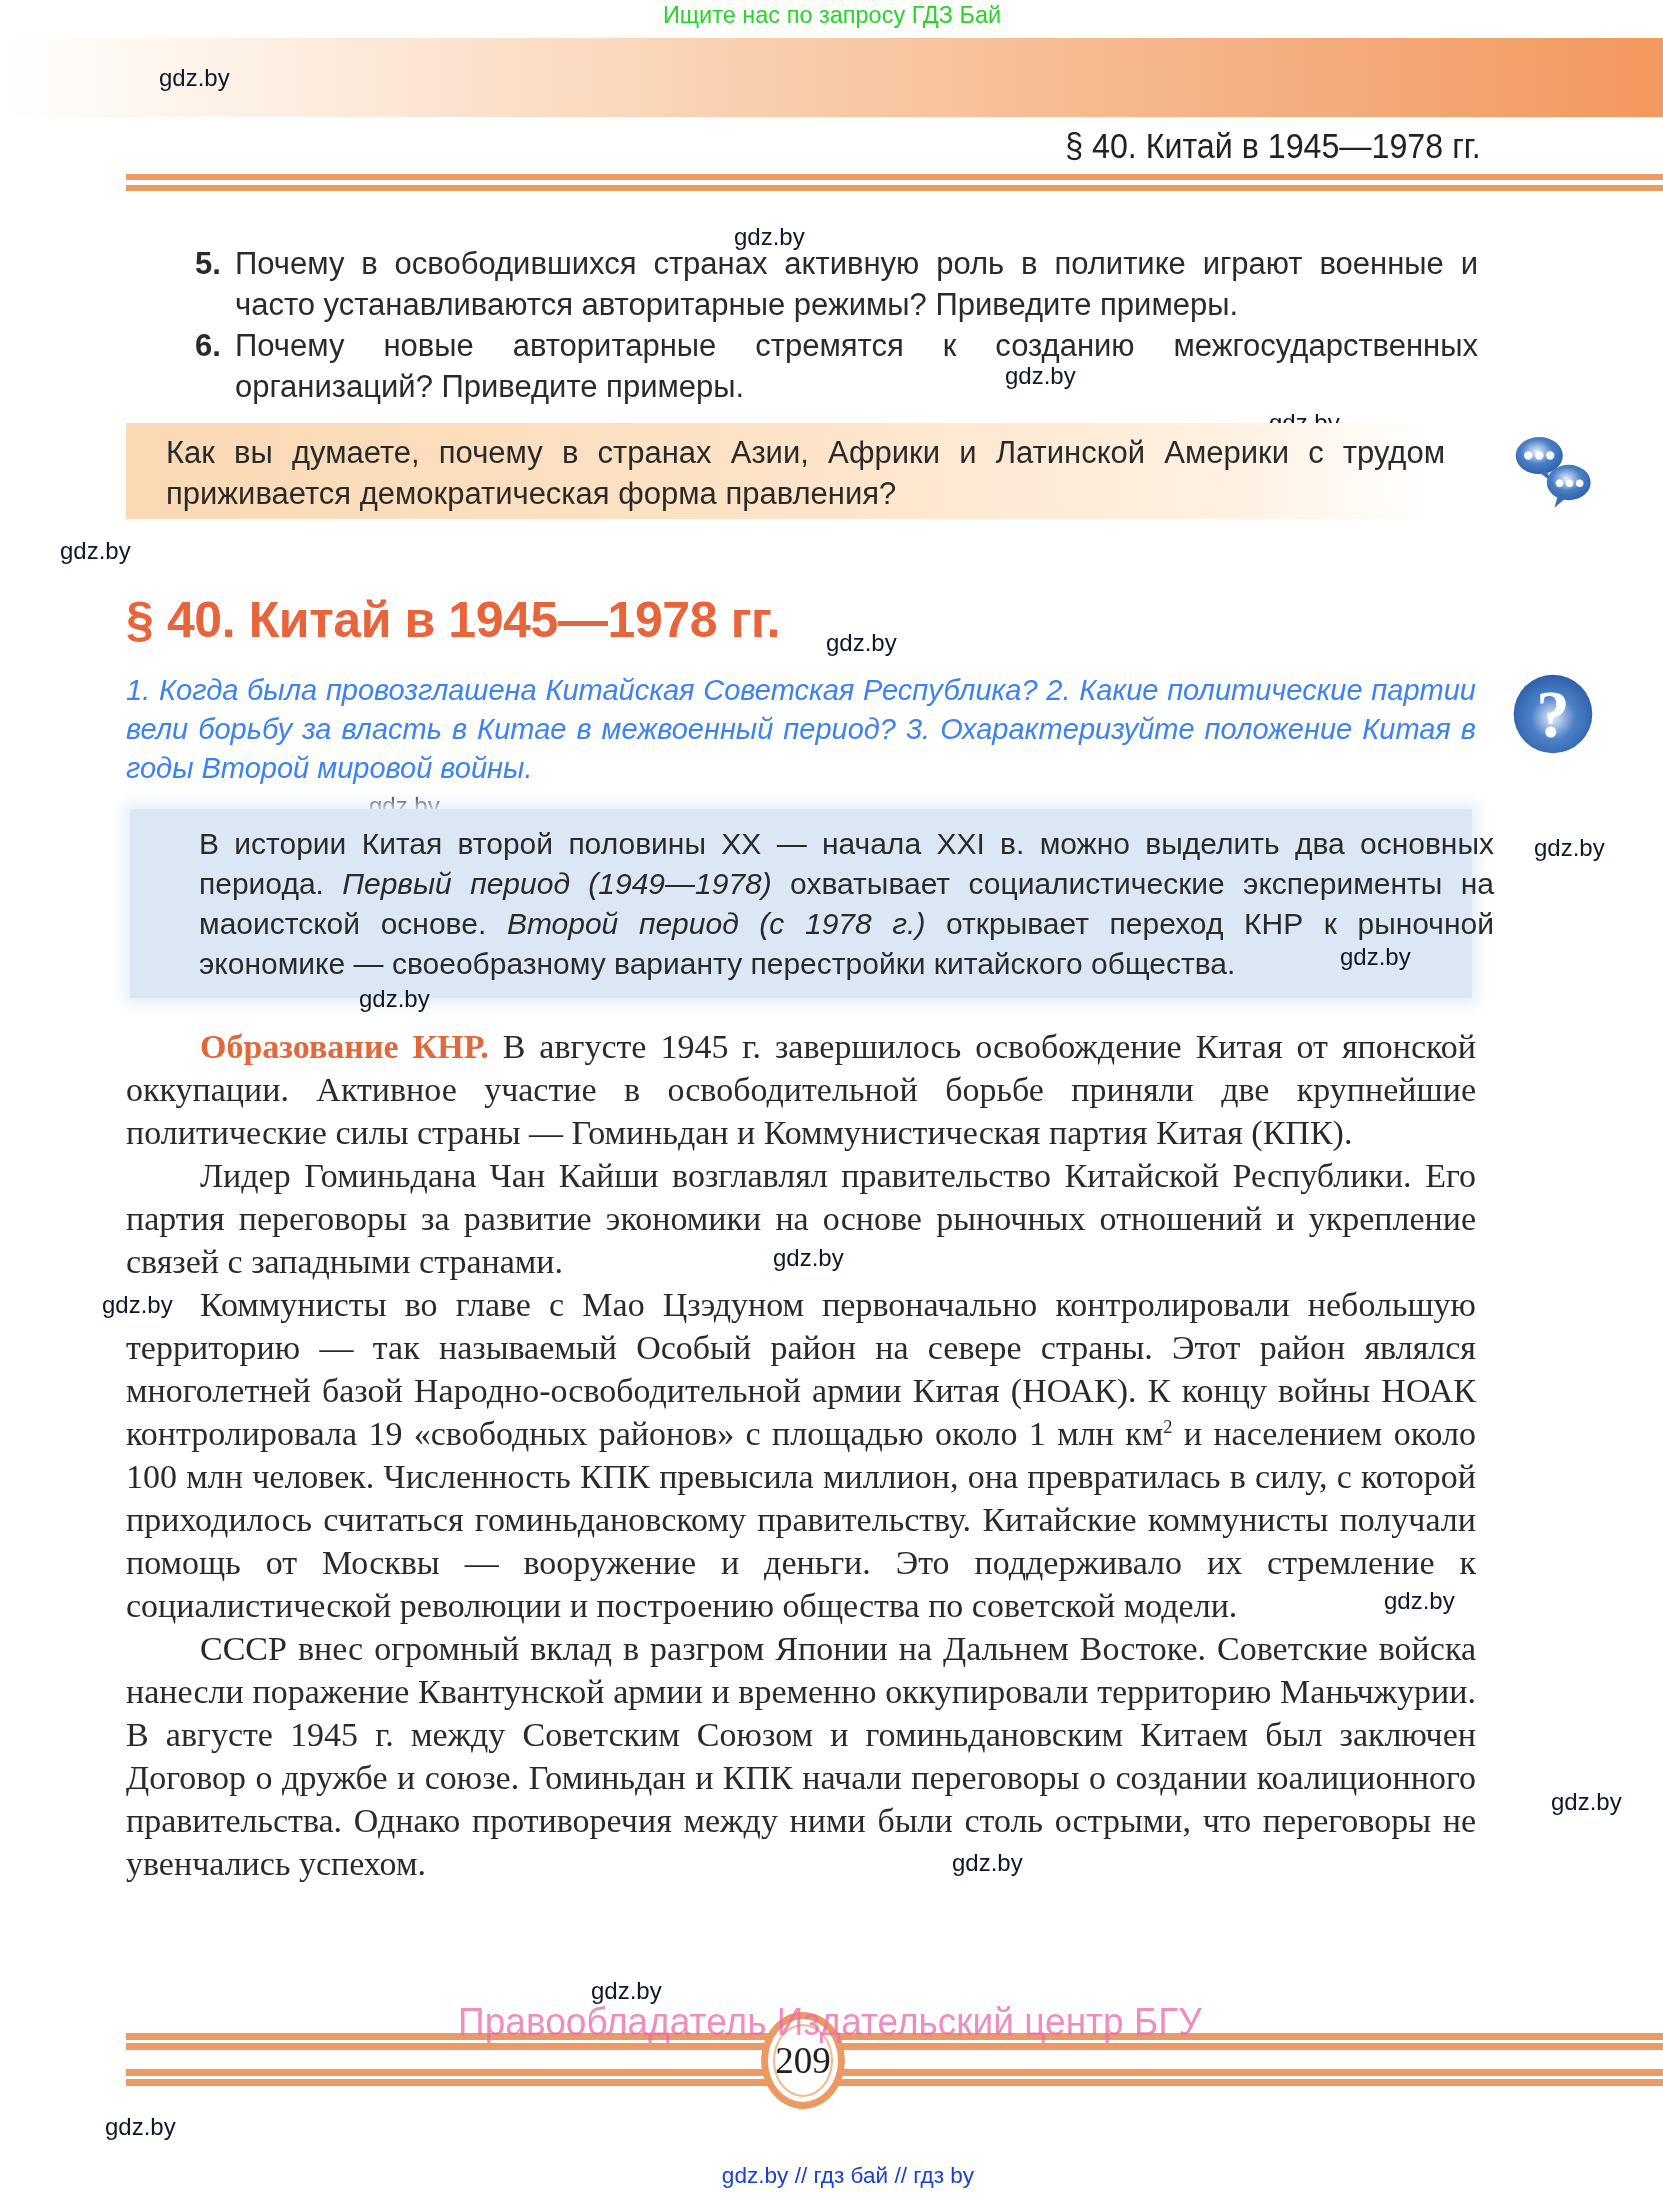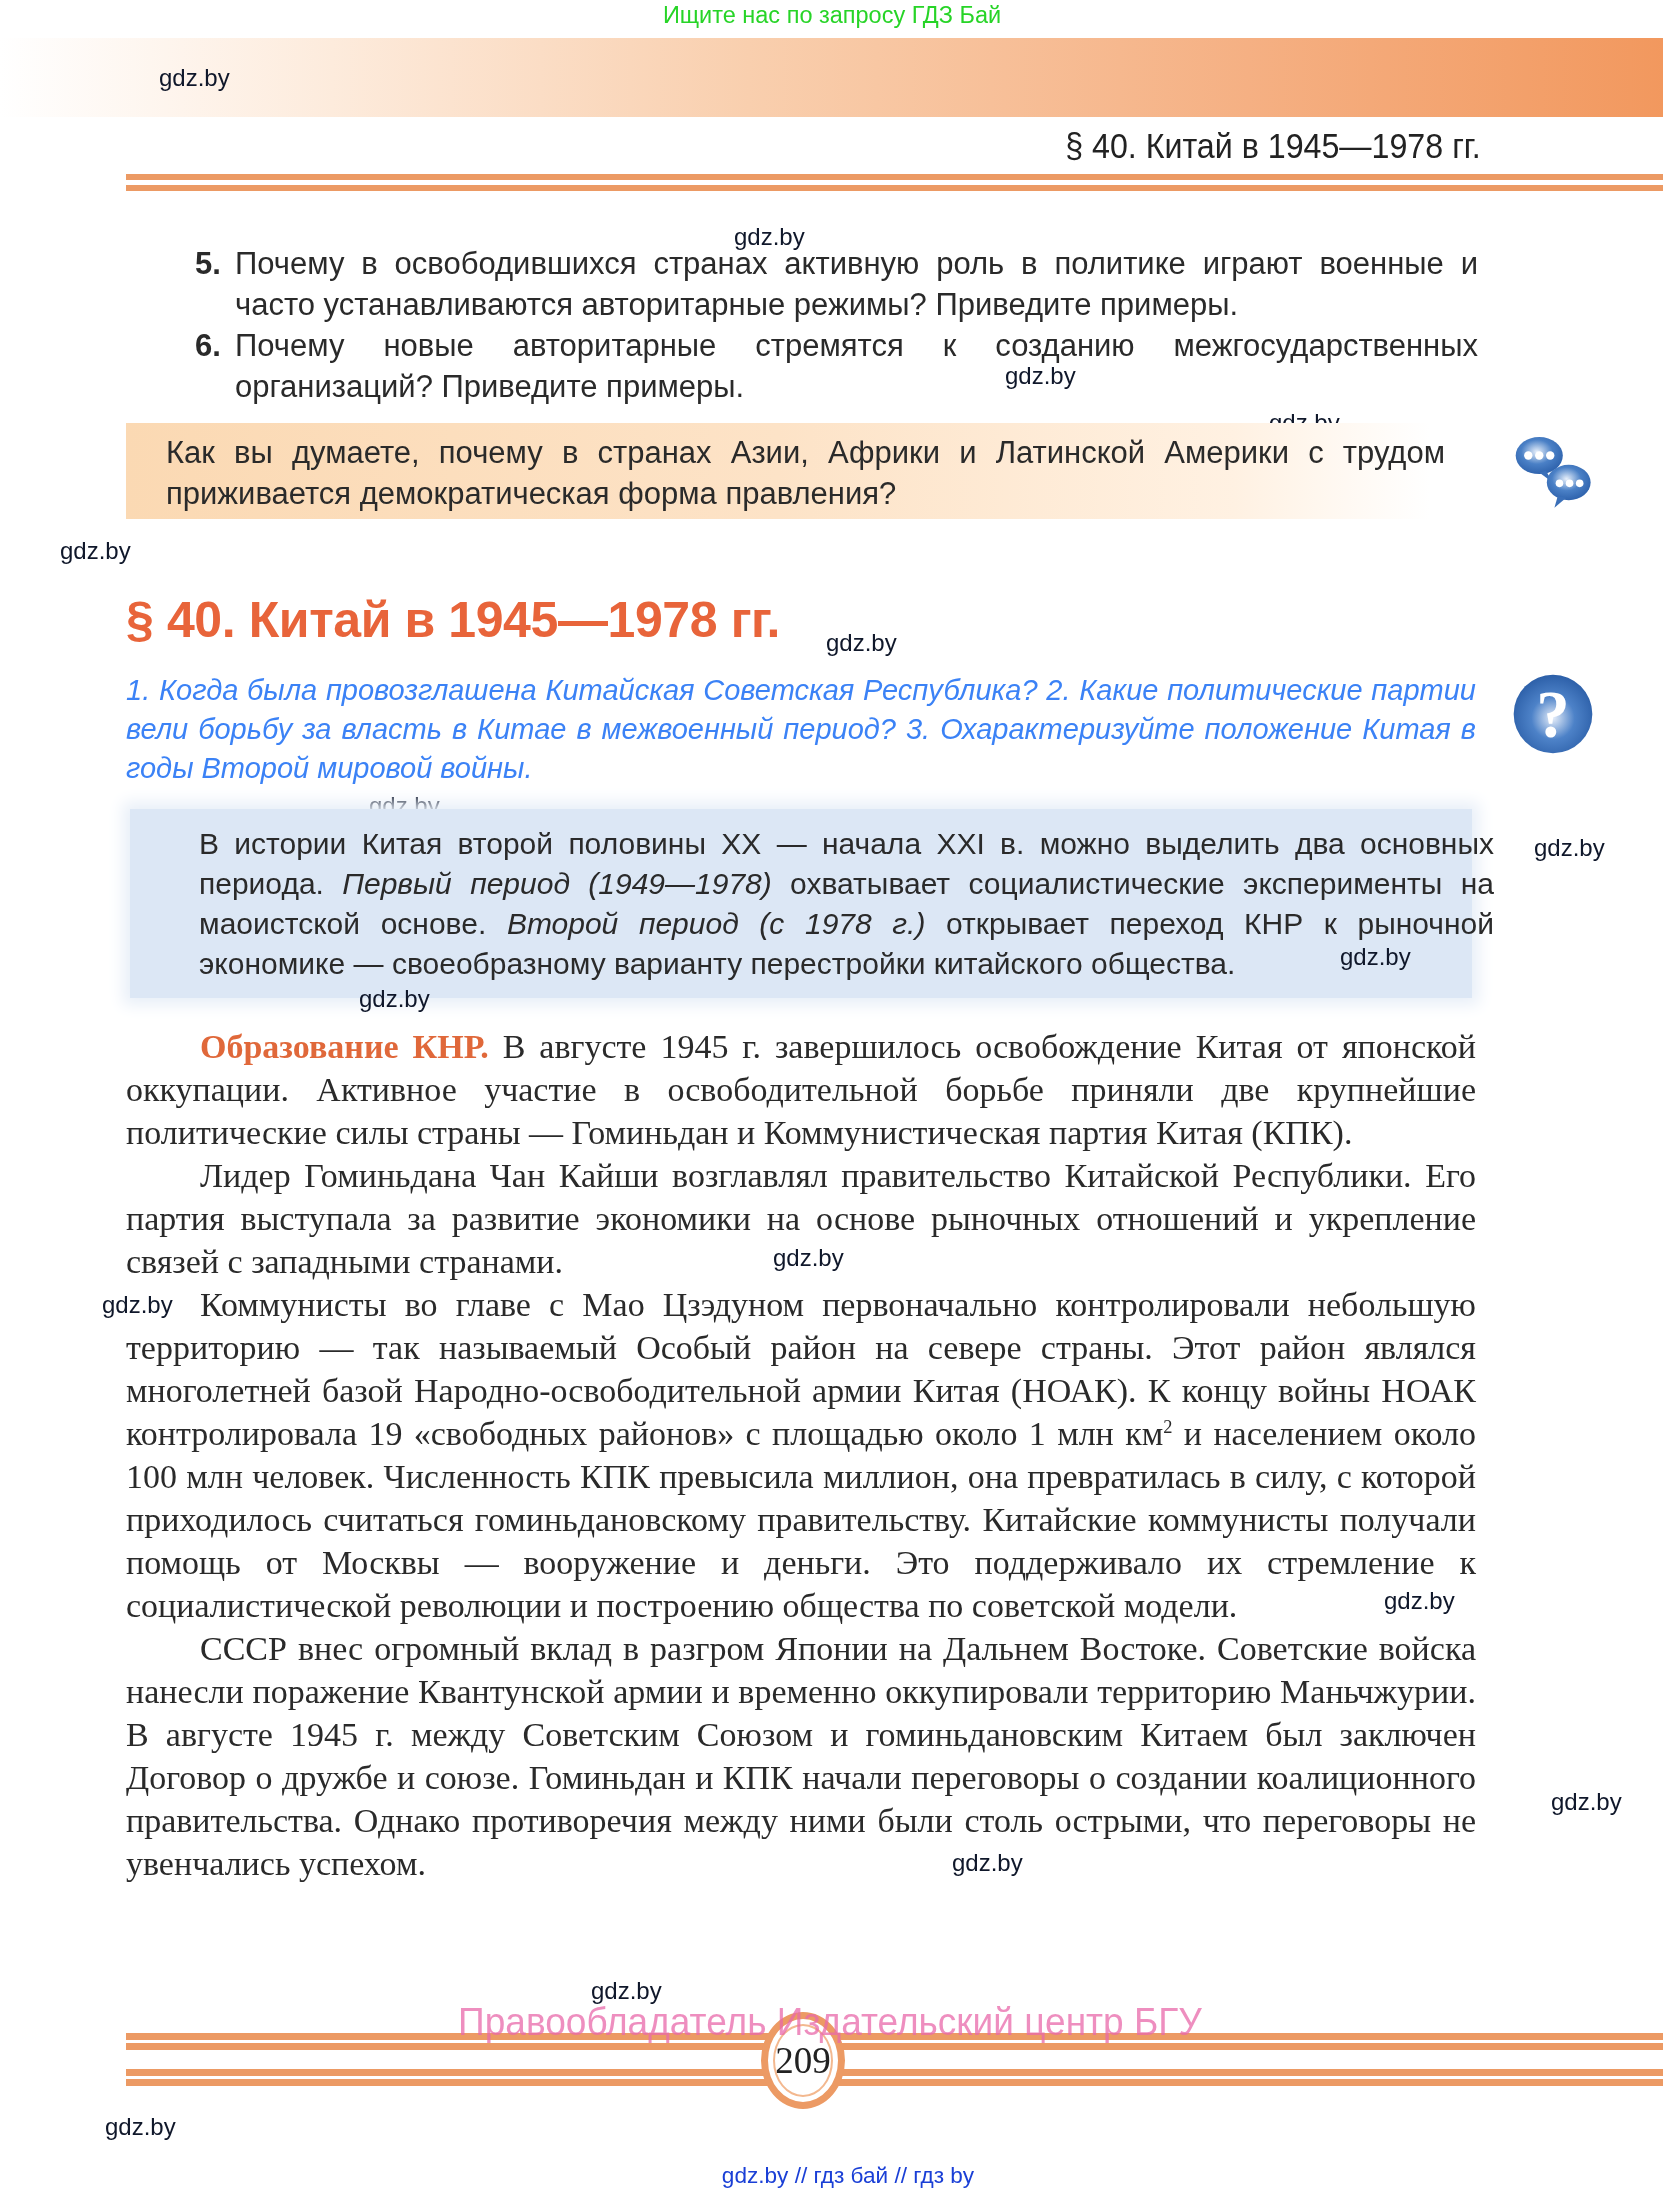--- a/index.html
+++ b/index.html
@@ -133,21 +133,21 @@
 <div class="wm" style="left:1534px; top:834px;">gdz.by</div>
 <div class="intro-box"></div>
 <div class="intro-text">
   <span>В истории Китая второй половины XX — начала XXI в. можно выделить два основных периода. </span><i>Первый период (1949—1978)</i><span> охватывает социалистические эксперименты на маоистской основе. </span><i>Второй период (с 1978 г.)</i><span> открывает переход КНР к рыночной экономике — своеобразному варианту перестройки китайского общества.</span>
 </div>
 <div class="wm" style="left:1340px; top:943px;">gdz.by</div>
 <div class="wm" style="left:359px; top:985px;">gdz.by</div>
 
 <div class="body-text">
   <p><span class="subhead">Образование КНР.</span><span> В августе 1945 г. завершилось освобождение Китая от японской оккупации. Активное участие в освободительной борьбе приняли две крупнейшие политические силы страны — Гоминьдан и Коммунистическая партия Китая (КПК).</span></p>
-  <p><span>Лидер Гоминьдана Чан Кайши возглавлял правительство Китайской Республики. Его партия выступала за развитие экономики на основе рыночных отношений и укрепление связей с западными странами.</span></p>
+  <p><span>Лидер Гоминьдана Чан Кайши возглавлял правительство Китайской Республики. Его партия переговоры за развитие экономики на основе рыночных отношений и укрепление связей с западными странами.</span></p>
   <p><span>Коммунисты во главе с Мао Цзэдуном первоначально контролировали небольшую территорию — так называемый Особый район на севере страны. Этот район являлся многолетней базой Народно-освободительной армии Китая (НОАК). К концу войны НОАК контролировала 19 «свободных районов» с площадью около 1 млн км</span><sup style="font-size:18.4px; line-height:0;">2</sup><span> и населением около 100 млн человек. Численность КПК превысила миллион, она превратилась в силу, с которой приходилось считаться гоминьдановскому правительству. Китайские коммунисты получали помощь от Москвы — вооружение и деньги. Это поддерживало их стремление к социалистической революции и построению общества по советской модели.</span></p>
   <p><span>СССР внес огромный вклад в разгром Японии на Дальнем Востоке. Советские войска нанесли поражение Квантунской армии и временно оккупировали территорию Маньчжурии. В августе 1945 г. между Советским Союзом и гоминьдановским Китаем был заключен Договор о дружбе и союзе. Гоминьдан и КПК начали переговоры о создании коалиционного правительства. Однако противоречия между ними были столь острыми, что переговоры не увенчались успехом.</span></p>
 </div>
 <div class="wm" style="left:773px; top:1244px;">gdz.by</div>
 <div class="wm" style="left:102px; top:1291px;">gdz.by</div>
 <div class="wm" style="left:1384px; top:1587px;">gdz.by</div>
 <div class="wm" style="left:1551px; top:1788px;">gdz.by</div>
 <div class="wm" style="left:952px; top:1849px;">gdz.by</div>
 <div class="wm" style="left:591px; top:1977px;">gdz.by</div>
 

